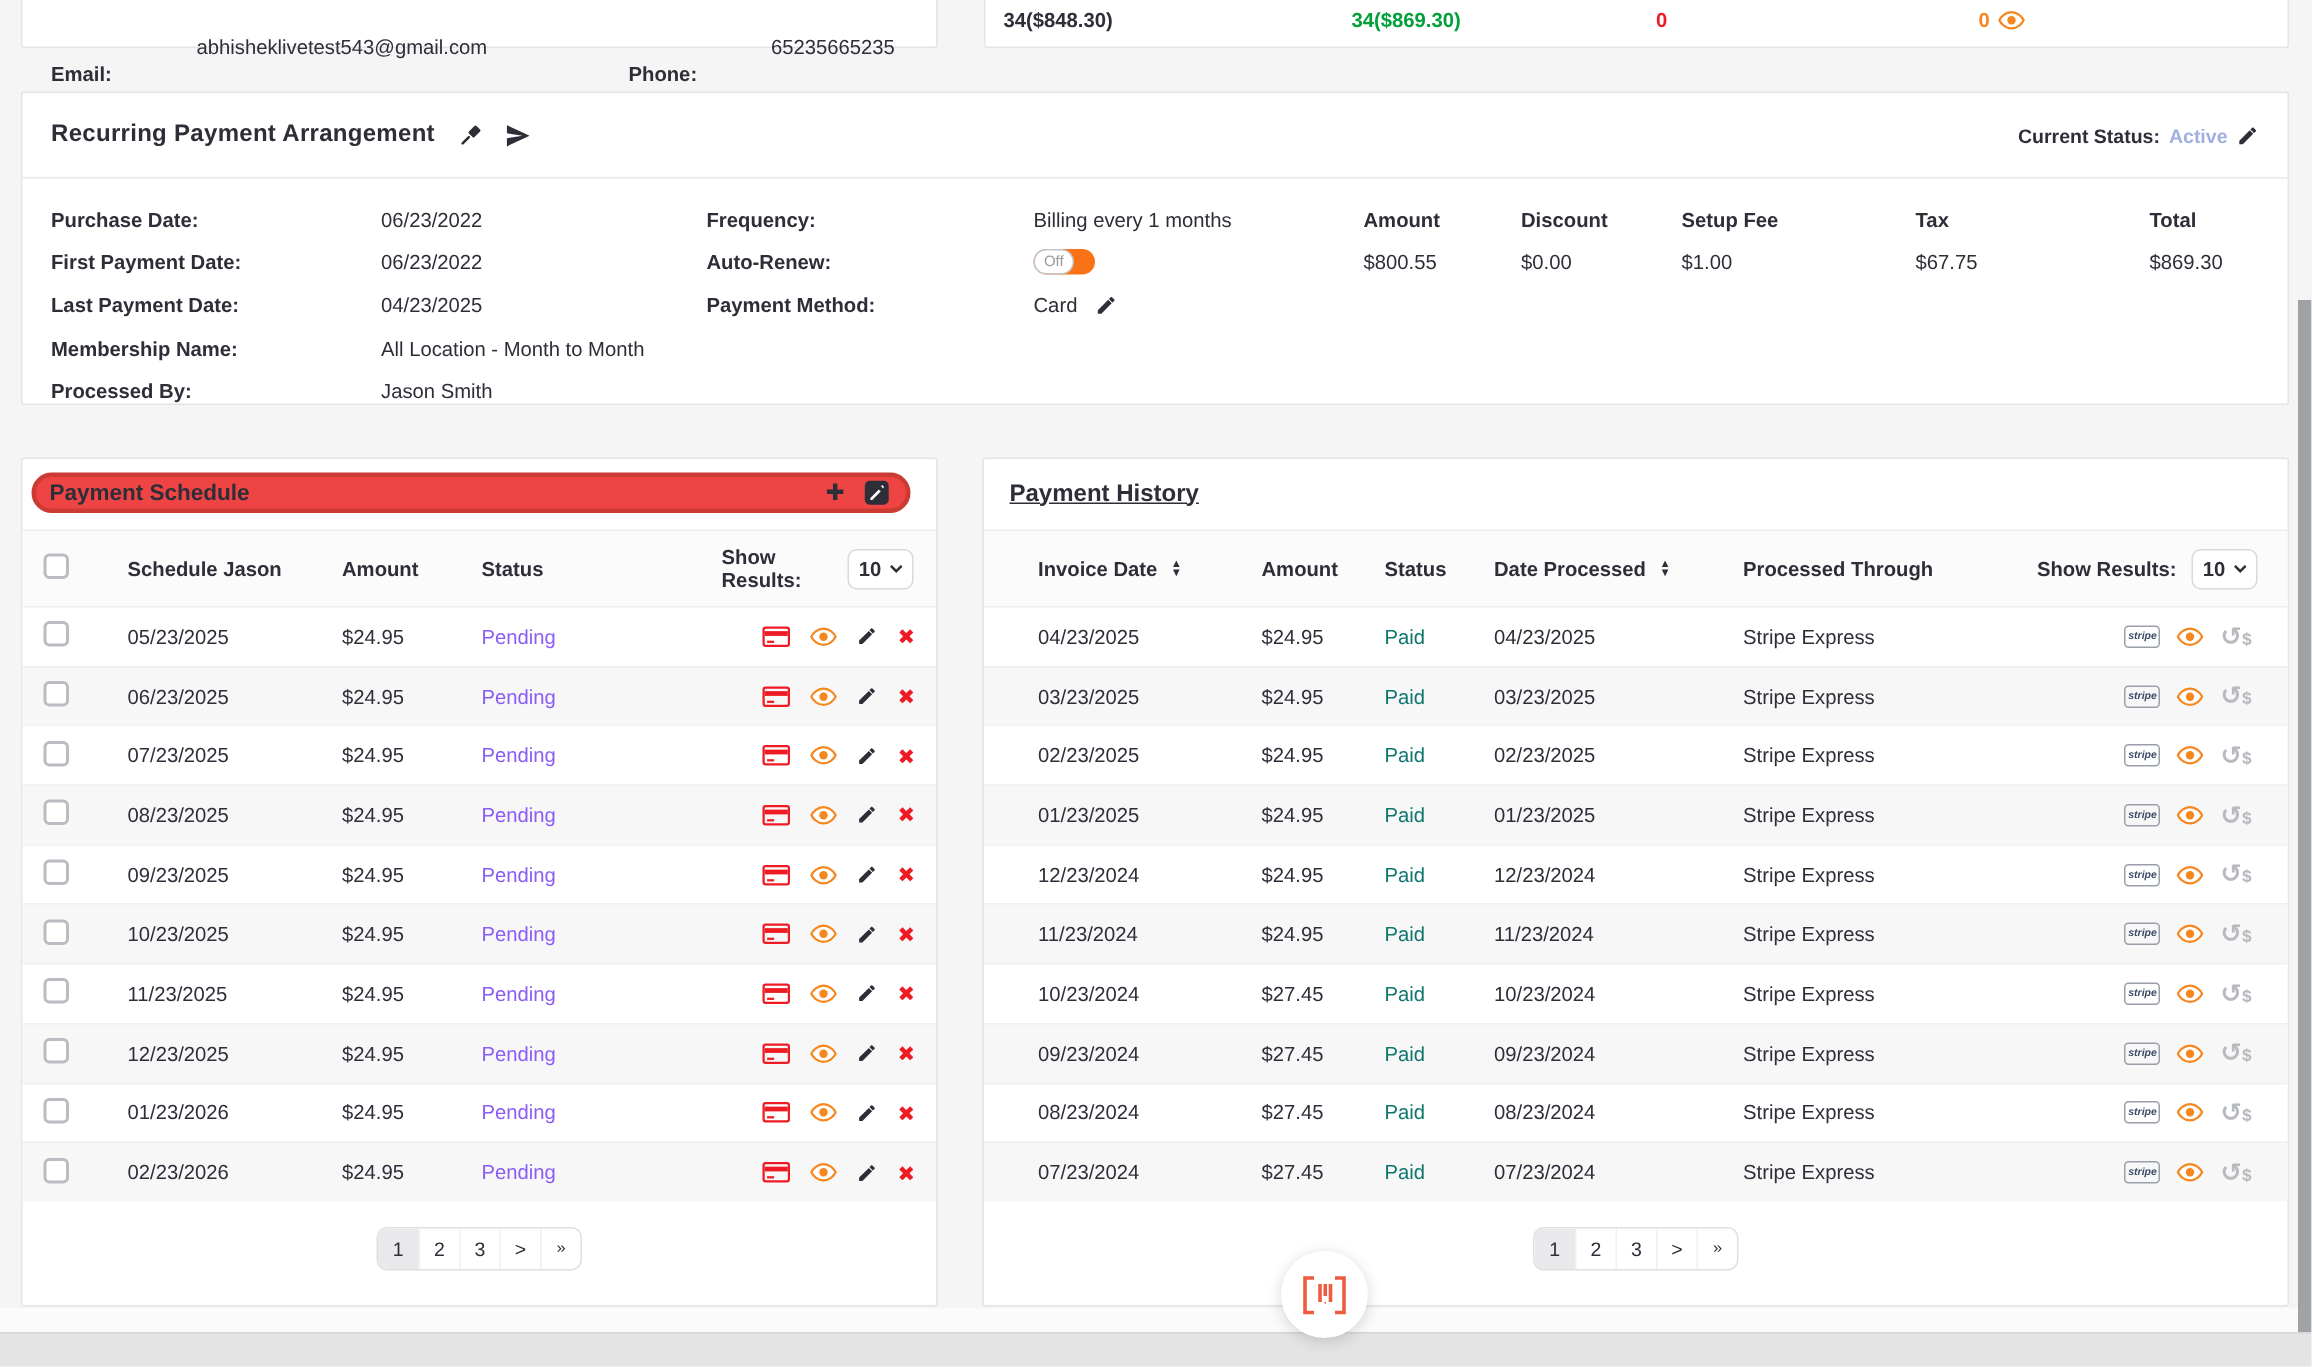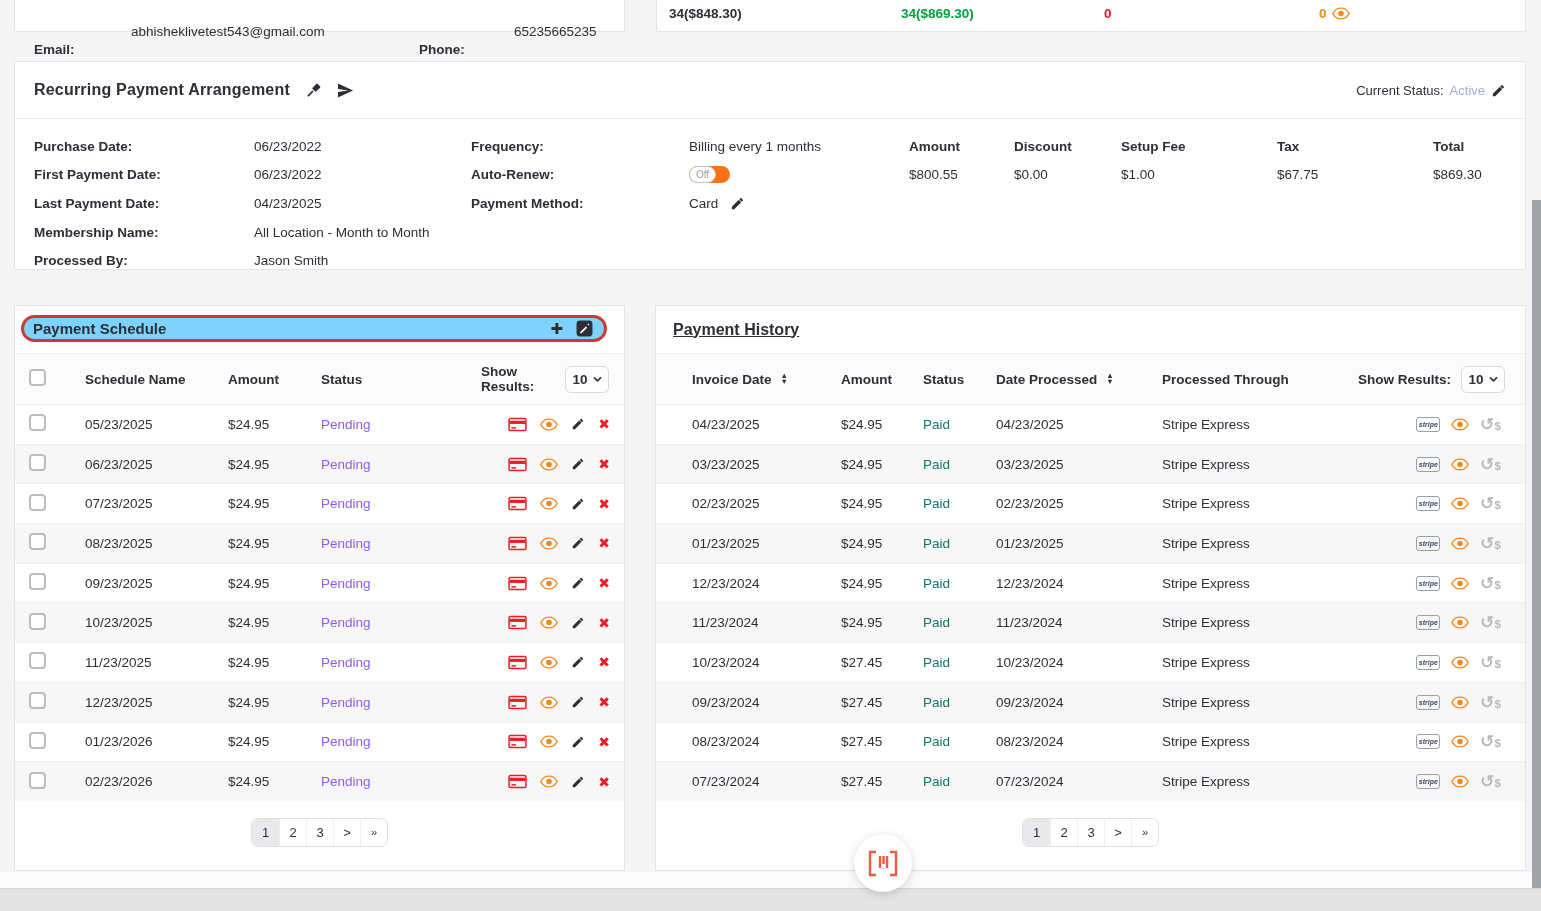--- a/index.html
+++ b/index.html
@@ -27,21 +27,21 @@
   .stat.s0 { left:12px;  color:#2e2e38; }
   .stat.s1 { left:244px; color:#00a13a; }
   .stat.s2 { left:447px; color:#ee1b24; }
   .stat.s3 { left:662px; color:#f6871f; }
 
   
   .arrangement-panel { left:14px; top:61px; width:1512px; height:209px; }
   .arr-header { height:57px; border-bottom:1px solid #e8e8e8; display:flex; align-items:center; padding:0 19px; }
   .arr-title { font-size:16px; font-weight:700; letter-spacing:.2px; }
   .hd-ic { margin-left:15px; display:inline-flex; align-items:center; cursor:pointer; }
-  .arr-status { margin-left:auto; display:flex; align-items:flex-end; gap:6px; font-weight:400; font-size:13px; }
+  .arr-status { margin-left:auto; display:flex; align-items:flex-end; gap:6px; font-weight:700; font-size:13px; }
   .status-active { color:#9fafdf; }
   .arr-body { position:relative; height:151px; }
   .fieldcol { position:absolute; top:13px; }
   .fieldcol.left { left:19px; }
   .fieldcol.mid  { left:456px; }
   .frow { display:flex; align-items:center; height:28.6px; }
   .flabel { font-weight:700; }
   .left .flabel { width:220px; }
   .mid  .flabel { width:218px; }
   .amounts { position:absolute; left:894px; top:13px; display:grid;
@@ -82,21 +82,21 @@
   .ic { display:inline-flex; align-items:center; cursor:pointer; line-height:0; }
   .sort { display:flex; flex-direction:column; margin-left:9px; font-size:7.5px; line-height:6.5px; color:#2e2e38; cursor:pointer; }
   .stripe-badge { width:24px; height:15px; border:1px solid #9aa0aa; border-radius:3px; font-size:7px;
         font-style:italic; font-weight:700; color:#3d4a66; display:inline-flex; align-items:center; justify-content:center; cursor:pointer; }
   .undo-ic { color:#b7babf; font-size:17px; font-weight:700; display:inline-flex; align-items:baseline; cursor:pointer; line-height:1; }
   .undo-ic i { font-style:normal; font-size:11.5px; }
 
   
   .schedule-panel { left:14px; top:305px; width:611px; height:566px; }
   .sched-header { height:47px; position:relative; }
-  .red-box { position:absolute; left:6px; top:9px; width:586px; height:27px; background:#7dd3fc;
+  .red-box { position:absolute; left:6px; top:9px; width:586px; height:27px; background:#ef4444;
              border:3px solid #cc3b33; border-radius:15px; display:flex; align-items:center; padding:0 11px 0 9px; }
   .sched-title { font-size:15px; font-weight:700; }
   .rb-icons { margin-left:auto; display:flex; align-items:center; gap:13px; }
   .plus-ic { font-size:15px; font-weight:700; cursor:pointer; line-height:1; }
 
   
   .history-panel { left:655px; top:305px; width:871px; height:566px; }
   .hist-header { height:47px; display:flex; align-items:center; padding:0 17px; font-size:16px; font-weight:700;text-decoration:underline; }
 
   
@@ -237,21 +237,21 @@
           <svg width="17" height="17" viewBox="0 0 16 16">
               <rect x="0.5" y="0.5" width="15" height="15" rx="3.2" fill="#2e2e38"></rect>
               <path d="M4 11.3v1.2h1.2l5.3-5.3-1.2-1.2L4 11.3zM11.9 5.1l.7-.7-1.2-1.2-.7.7 1.2 1.2z" fill="#fff"></path>
             </svg>
         </span>
       </span>
     </div>
   </div>
   <div class="thead sgrid">
     <div class="cell c1"><input type="checkbox" class="cb" style=""></div>
-    <div class="cell">Schedule Name</div>
+    <div class="cell">Schedule Jason</div>
     <div class="cell">Amount</div>
     <div class="cell">Status</div>
     <div class="cell showres">
       <span>Show Results:</span>
       <span class="select">
         <span>10</span>
         <svg width="9" height="6" viewBox="0 0 10 6">
             <path d="M1 1l4 4 4-4" fill="none" stroke="#2e2e38" stroke-width="1.8"></path>
           </svg>
       </span>

